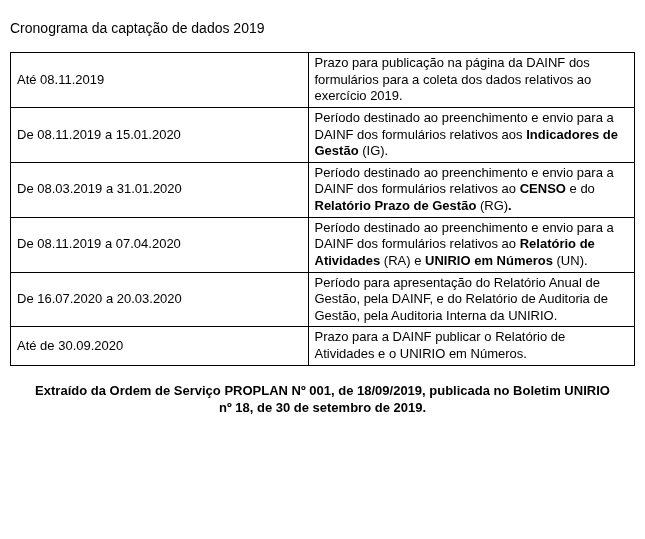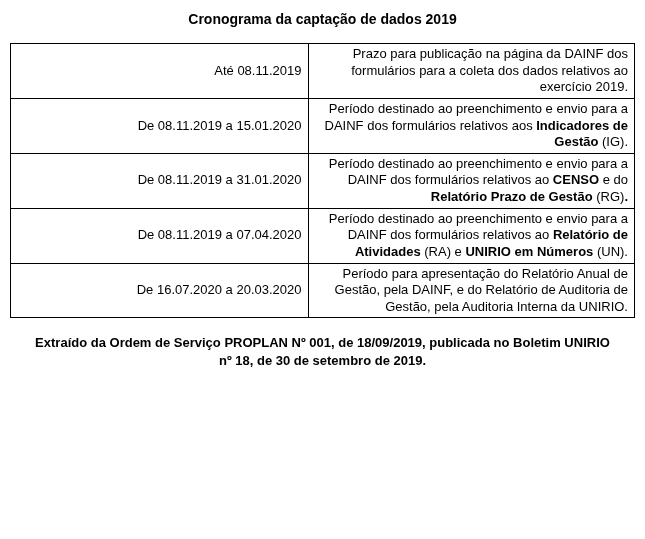--- a/index.html
+++ b/index.html
@@ -9,35 +9,34 @@
     font-family: "Liberation Sans", sans-serif;
     color: #000000;
   }
   .page {
     width: 645px;
     height: 539px;
     background: #ffffff;
     padding: 8px 10px 0 10px;
   }
   .doc-title {
-    text-align: center;
-    font-weight: bold;
+    font-weight: normal;
     font-size: 14px;
-    margin-top: 3px;
+    margin-top: 12px;
     margin-bottom: 16px;
   }
   table.schedule {
     width: 625px;
     border-collapse: collapse;
     font-size: 13px;
     line-height: 1.28;
   }
   table.schedule td {
     border: 1px solid #000000;
-    text-align: right;
+    text-align: left;
     vertical-align: middle;
     padding: 2px 6px;
   }
   td.period-cell { width: 298px; }
   td.description-cell { width: 327px; }
   .doc-footer {
     text-align: center;
     font-weight: bold;
     font-size: 13px;
     margin-top: 16px;
@@ -56,29 +55,33 @@
     <tbody>
       <tr>
         <td class="period-cell">Até 08.11.2019</td>
         <td class="description-cell">Prazo para publicação na página da DAINF dos formulários para a coleta dos dados relativos ao exercício 2019.</td>
       </tr>
       <tr>
         <td class="period-cell">De 08.11.2019 a 15.01.2020</td>
         <td class="description-cell">Período destinado ao preenchimento e envio para a DAINF dos formulários relativos aos <b>Indicadores de Gestão</b> (IG).</td>
       </tr>
       <tr>
-        <td class="period-cell">De 08.11.2019 a 31.01.2020</td>
+        <td class="period-cell">De 08.03.2019 a 31.01.2020</td>
         <td class="description-cell">Período destinado ao preenchimento e envio para a DAINF dos formulários relativos ao <b>CENSO</b> e do <b>Relatório Prazo de Gestão</b> (RG)<b>.</b></td>
       </tr>
       <tr>
         <td class="period-cell">De 08.11.2019 a 07.04.2020</td>
         <td class="description-cell">Período destinado ao preenchimento e envio para a DAINF dos formulários relativos ao <b>Relatório de Atividades</b> (RA) e <b>UNIRIO em Números</b> (UN).</td>
       </tr>
       <tr>
         <td class="period-cell">De 16.07.2020 a 20.03.2020</td>
         <td class="description-cell">Período para apresentação do Relatório Anual de Gestão, pela DAINF, e do Relatório de Auditoria de Gestão, pela Auditoria Interna da UNIRIO.</td>
       </tr>
+      <tr>
+        <td class="period-cell">Até de 30.09.2020</td>
+        <td class="description-cell">Prazo para a DAINF publicar o Relatório de Atividades e o UNIRIO em Números.</td>
+      </tr>
     </tbody>
   </table>
 
   <div class="doc-footer">Extraído da Ordem de Serviço PROPLAN Nº 001, de 18/09/2019, publicada no Boletim UNIRIO nº 18, de 30 de setembro de 2019.</div>
 
 </div>
 
 </body></html>

